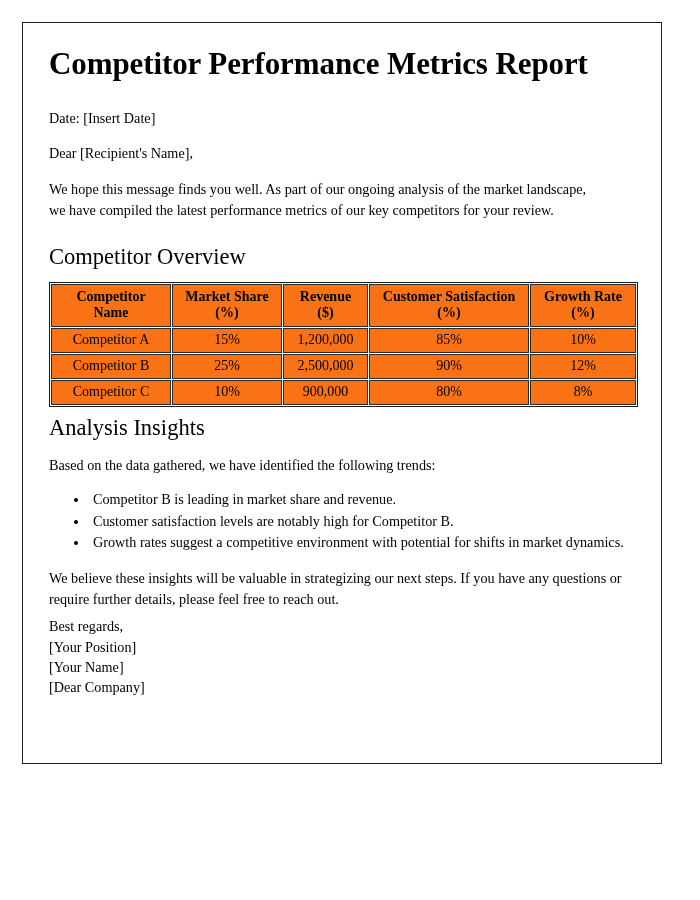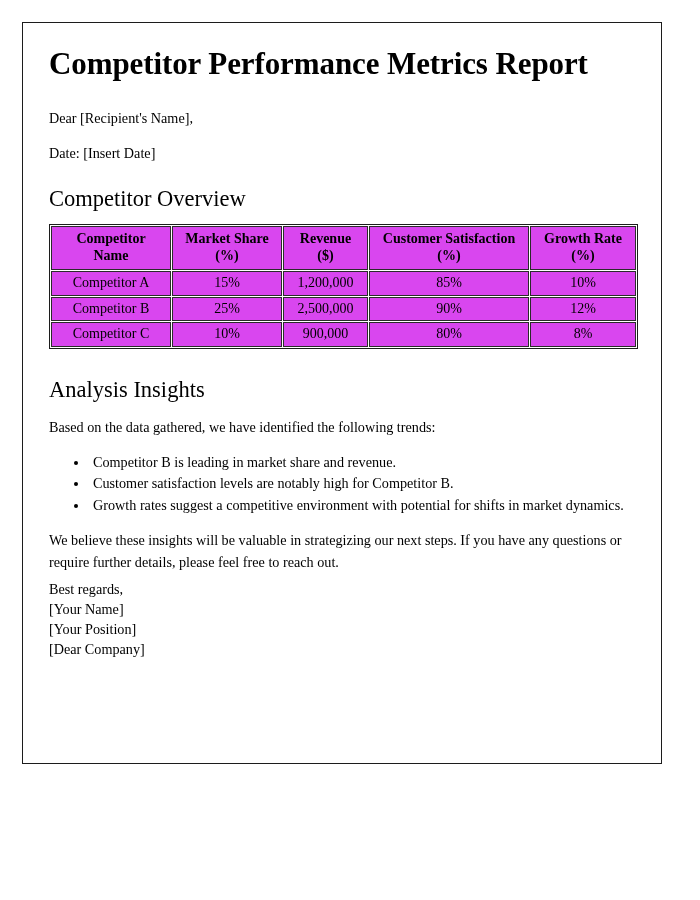--- a/index.html
+++ b/index.html
@@ -44,21 +44,21 @@
     line-height: 1.12;
   }
 
   .section-heading {
     font-size: 22.5px;
     font-weight: normal;
     margin: 22px 0 12px 0;
     line-height: 1.15;
   }
   .section-heading.insights {
-    margin-top: 28px;
+    margin-top: 8px;
     margin-bottom: 14px;
   }
 
   
   .line {
     font-size: 14.2px;
     line-height: 1.46;
     margin: 0 0 15px 0;
   }
   .para {
@@ -82,21 +82,21 @@
     font-size: 14px;
     width: 583px;
     table-layout: fixed;
     background: #ffffff;
   }
   table.metrics th,
   table.metrics td {
     border: 1.1px solid #2b2b2b;
     padding: 2px 4px;
     vertical-align: middle;
-    background: #d946ef;
+    background: #f97316;
   }
   table.metrics th {
     text-align: center;
     font-weight: bold;
     line-height: 1.2;
     padding-top: 4px;
     padding-bottom: 4px;
   }
   table.metrics td {
     text-align: center;
@@ -135,24 +135,25 @@
   }
 </style>
 </head>
 <body>
 
 <div class="page-frame">
   <div class="page-inner">
 
     <h1 class="doc-title">Competitor Performance Metrics Report</h1>
 
+    <p class="line">Date: [Insert Date]</p>
+
     <p class="line">Dear [Recipient's Name],</p>
 
-    <p class="line">Date: [Insert Date]</p>
-
+    <p class="para lead">We hope this message finds you well. As part of our ongoing analysis of the market landscape, we have compiled the latest performance metrics of our key competitors for your review.</p>
 
     <h2 class="section-heading">Competitor Overview</h2>
 
     <div class="metrics-table-wrap">
       <table class="metrics">
         <colgroup>
           <col class="c0">
             <col class="c1">
             <col class="c2">
             <col class="c3">
@@ -215,19 +216,19 @@
     <ul class="insights-list">
       <li>Competitor B is leading in market share and revenue.</li>
       <li>Customer satisfaction levels are notably high for Competitor B.</li>
       <li>Growth rates suggest a competitive environment with potential for shifts in market dynamics.</li>
     </ul>
 
     <p class="para closing">We believe these insights will be valuable in strategizing our next steps. If you have any questions or require further details, please feel free to reach out.</p>
 
     <div class="signature">
       <p class="sig-line">Best regards,</p>
+      <p class="sig-line">[Your Position]</p>
       <p class="sig-line">[Your Name]</p>
-      <p class="sig-line">[Your Position]</p>
       <p class="sig-line">[Dear Company]</p>
     </div>
 
   </div>
 </div>
 
 </body></html>

